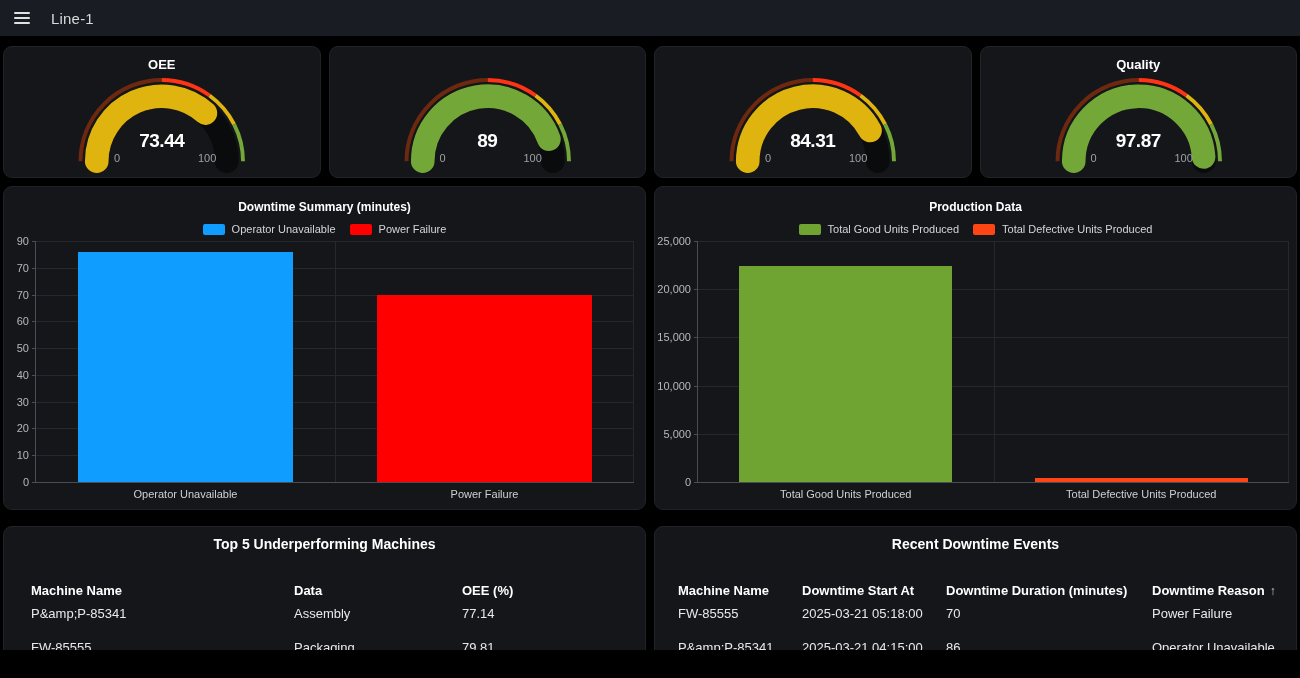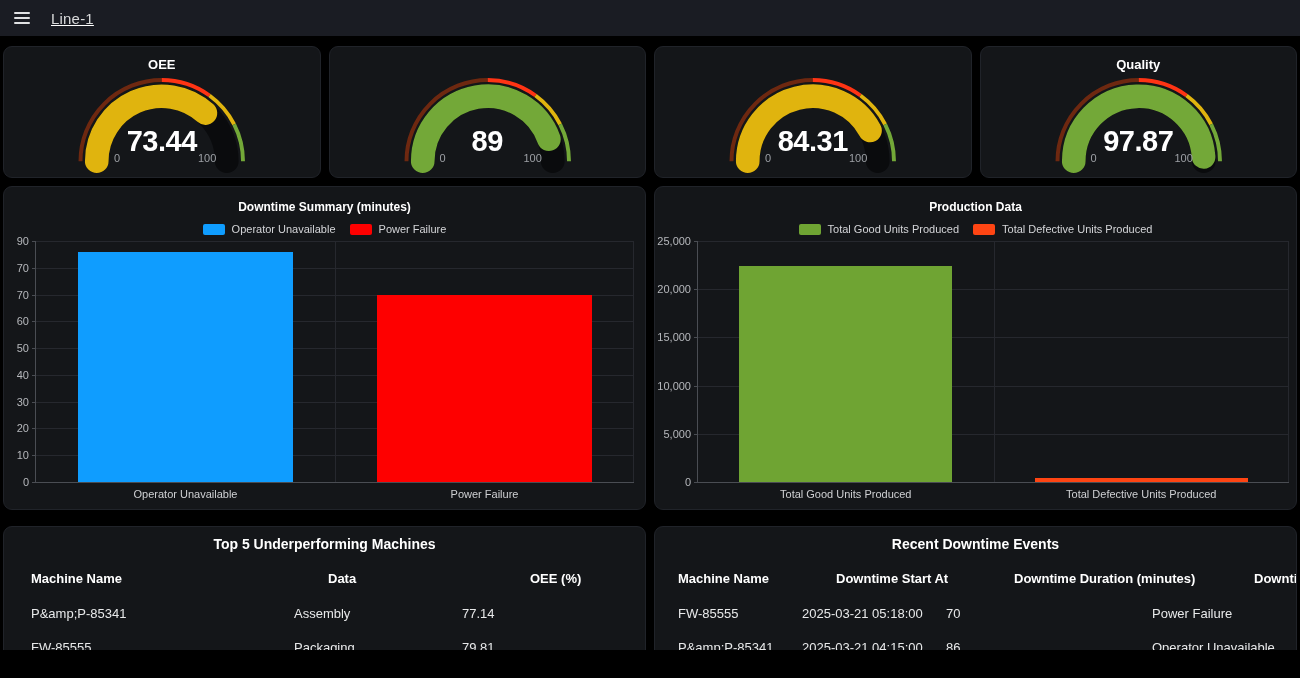--- a/index.html
+++ b/index.html
@@ -2,21 +2,21 @@
 <html><head>
 <meta charset="utf-8">
 <style>
   * { box-sizing: border-box; margin: 0; padding: 0; }
   html, body { width: 1300px; height: 678px; overflow: hidden; }
   body {
     background: #000000;
     font-family: "Liberation Sans", "DejaVu Sans", sans-serif;
     color: #ffffff;
   }
-  .screen { position: relative; width: 1300px; height: 650px; overflow: hidden; text-decoration: underline; }
+  .screen { position: relative; width: 1300px; height: 650px; overflow: hidden; }
 
   
   .topnav {
     height: 36px; background: #1a1c23;
     display: flex; align-items: center; padding: 0 12px;
   }
   .hamburger {
     background: transparent; border: 0; cursor: pointer;
     width: 22px; height: 18px; display: flex; flex-direction: column;
     justify-content: center; gap: 3px; padding: 0 2px;
@@ -38,21 +38,21 @@
     color: #ffffff; font-weight: 700; font-size: 13px;
   }
   .gauge-panel .panel-title { top: 10px; }
   .chart-panel .panel-title { top: 13px; font-size: 12px; }
   .table-panel .panel-title { top: 9px; font-size: 14px; }
 
   
   .gauge { position: absolute; inset: 0; width: 100%; height: 100%; }
   .gauge-value {
     position: absolute; left: 0; right: 0; top: 79px; line-height: 30px;
-    text-align: center; font-size: 29px; font-weight: 700; color: #ffffff;
+    text-align: center; font-size: 19px; font-weight: 700; color: #ffffff;
     letter-spacing: -0.5px;
   }
   .gauge-min, .gauge-max {
     position: absolute; top: 104px; transform: translateX(-50%);
     font-size: 11px; color: #9da0a5; line-height: 14px;
   }
   .gauge-min { left: 35.8%; }
   .gauge-max { left: 64.4%; }
 
   
@@ -80,21 +80,21 @@
   .chart-bar { position: absolute; bottom: 0; }
   .xlabel {
     position: absolute; top: calc(100% + 6px); text-align: center;
     font-size: 11px; color: #cfd0d3; white-space: nowrap;
   }
 
   
   .trow { position: absolute; display: grid; align-items: center; }
   .t0 .trow { left: 27px; right: 8px; grid-template-columns: 263px 168px 1fr; }
   .t1 .trow { left: 23px; right: 8px; grid-template-columns: 124px 144px 206px 1fr; }
-  .trow.head { top: 44px; gap: 34px; }
+  .trow.head { top: 56px; }
   .trow.r0 { top: 79px; }
   .trow.r1 { top: 113px; }
   .th { font-weight: 700; font-size: 13px; color: #ffffff; cursor: pointer; white-space: nowrap; }
   .td { font-size: 13px; color: #e8e9ea; white-space: nowrap; }
   .sort-arrow { color: #c6c8cc; font-weight: 400; margin-left: 5px; font-size: 12px; }
   .divider { position: absolute; left: 16px; right: 16px; top: 137px; height: 1px; background: #2b2d33; }
   .page-btn {
     position: absolute; left: 377px; top: 146px; width: 58px; height: 26px;
     background: #17191d; border: 1px solid #4b4e55; border-radius: 3px; cursor: pointer;
   }

